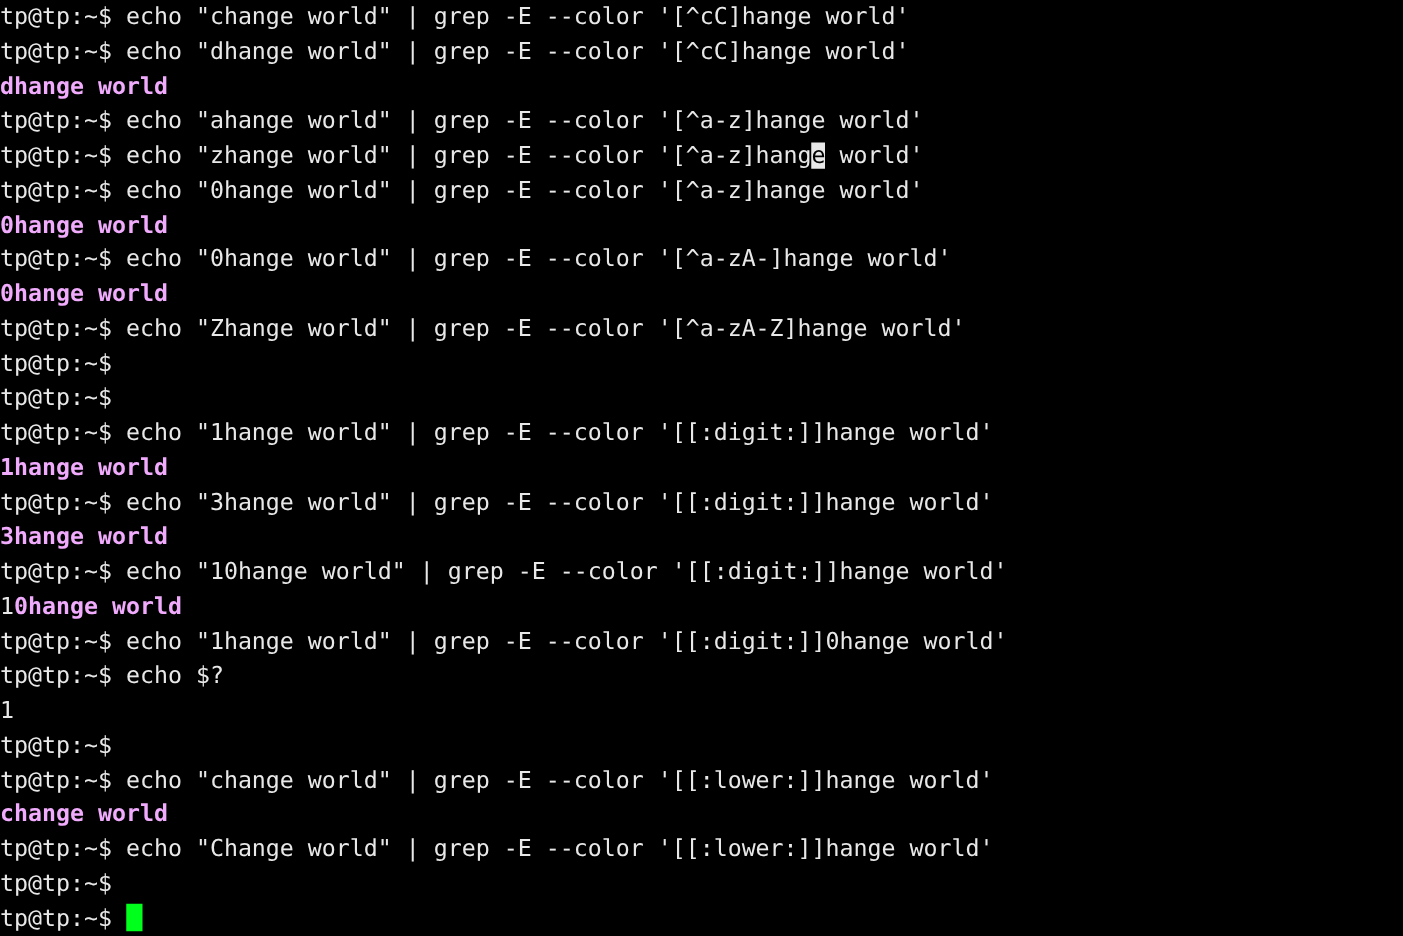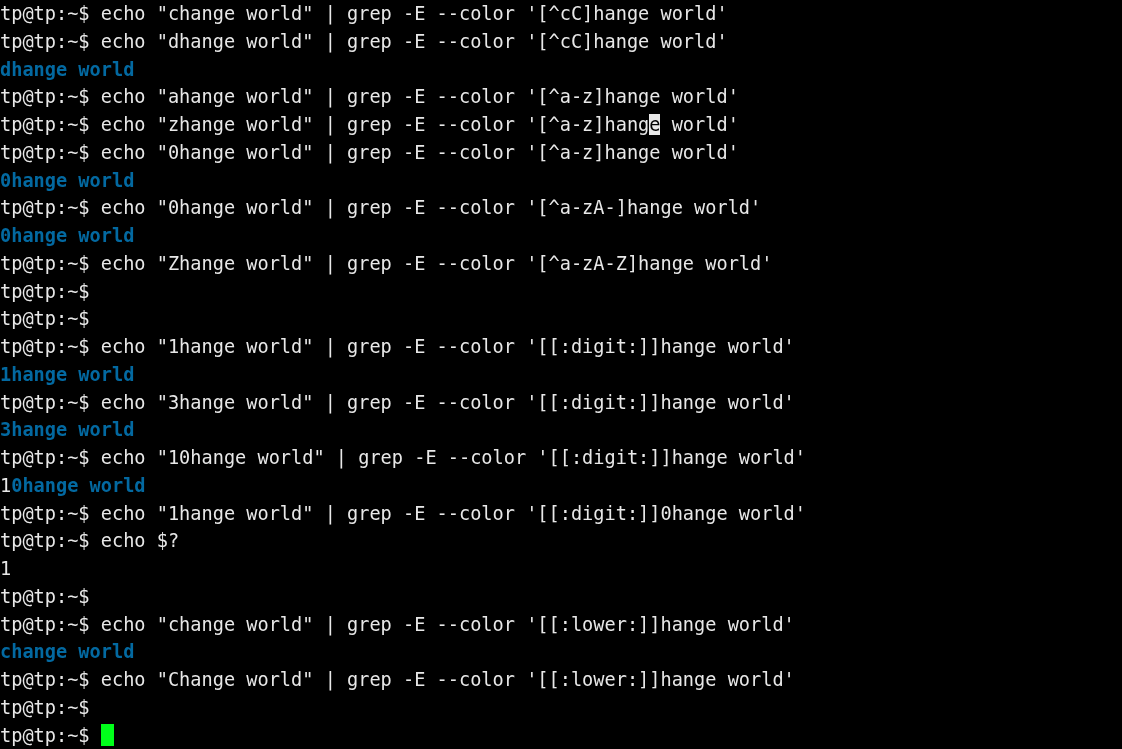--- a/index.html
+++ b/index.html
@@ -27,21 +27,21 @@
     white-space: pre;
   }
   .line {
     height: 27.75px;
     line-height: 27.75px;
     white-space: pre;
     font-family: "DejaVu Sans Mono", monospace;
   }
   .seg { white-space: pre; font-family: "DejaVu Sans Mono", monospace; }
   .fg-default { color: #e8e8e8; }
-  .fg-red { color: #0369a1; font-weight: bold; }
+  .fg-red { color: #f0abfc; font-weight: bold; }
   .cursor-inverse {
     background: #e8e8e8;
     color: #000000;
   }
   .cursor-block {
     background: #00ff1a;
     color: #00ff1a;
     display: inline-block;
     width: 13.45px;
     height: 22px;

